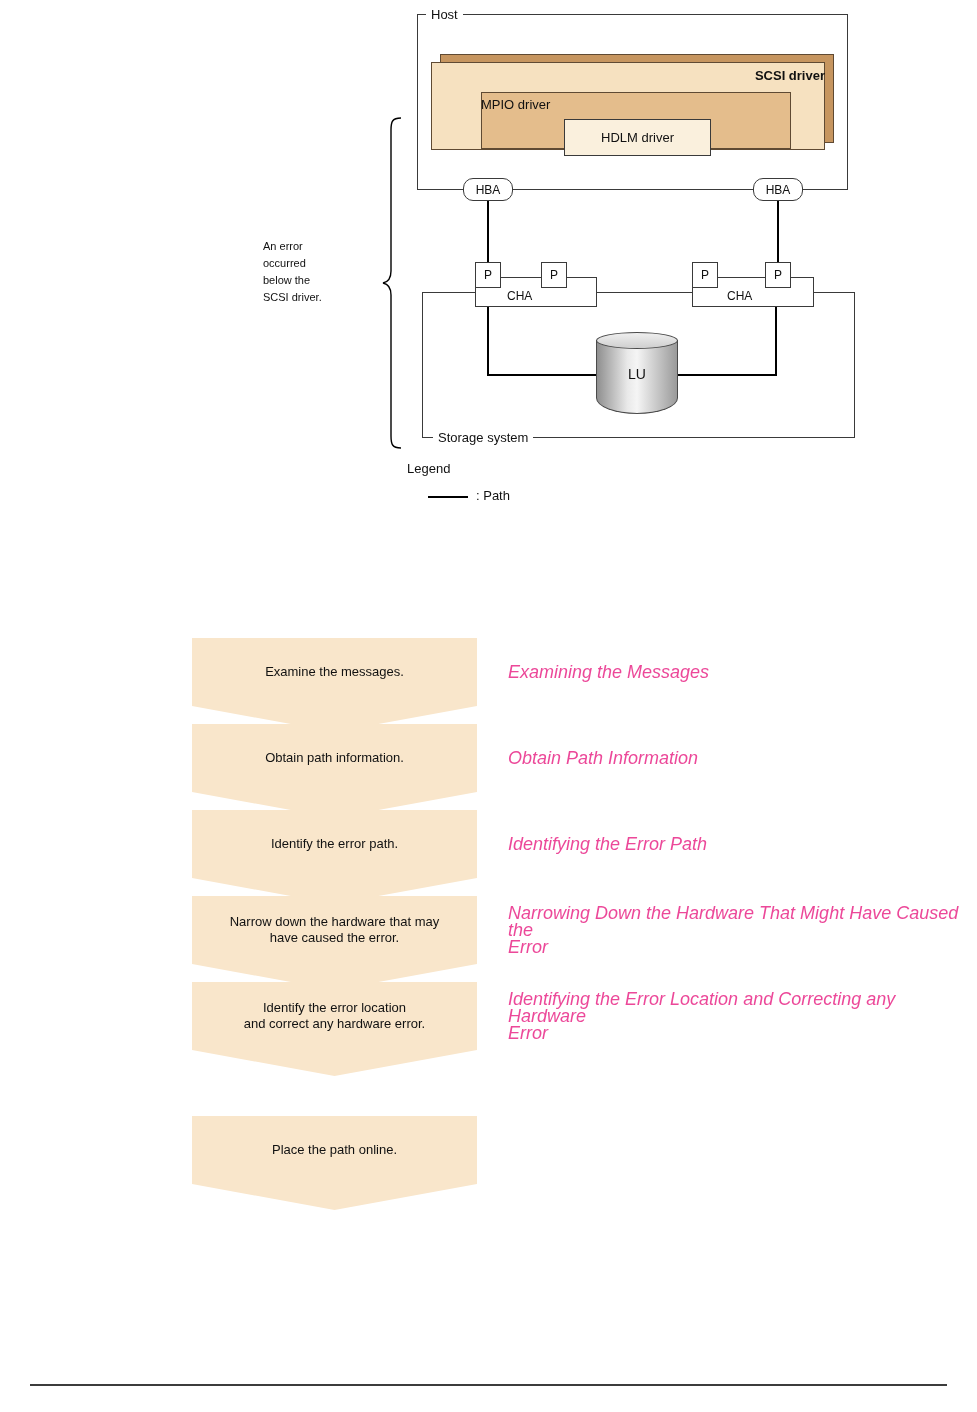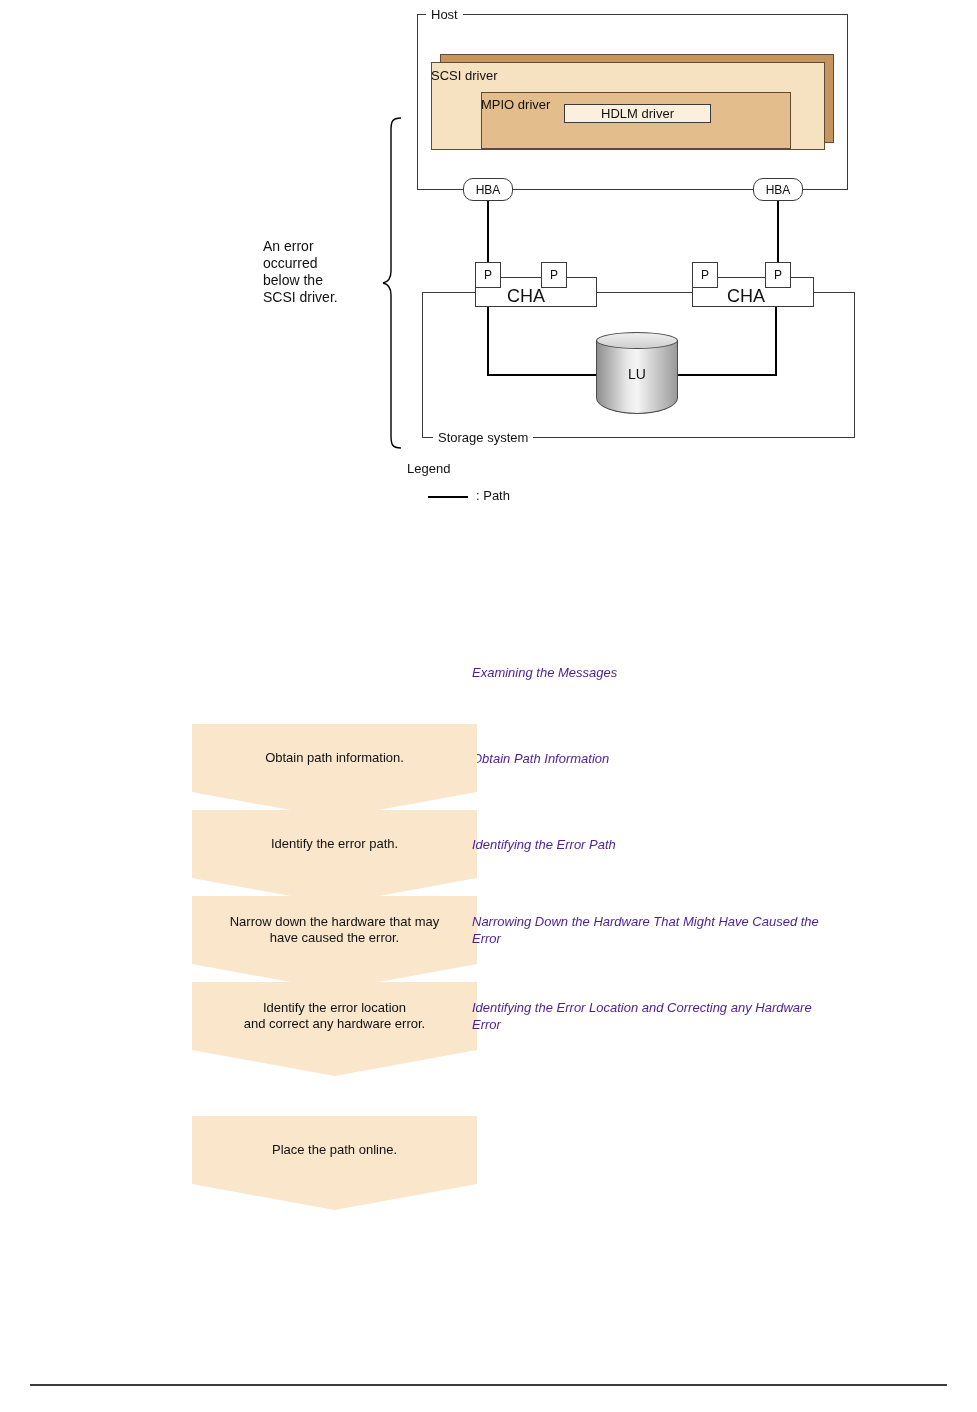--- a/index.html
+++ b/index.html
@@ -11,70 +11,70 @@
 
   
   #host-box { left:417px; top:14px; width:431px; height:176px; border:1px solid #3a3a3a; }
   #storage-box { left:422px; top:292px; width:433px; height:146px; border:1px solid #3a3a3a; }
   #svg-layer { left:0; top:0; }
 
   #scsi-back  { left:440px; top:54px; width:394px; height:89px;
                 background:var(--scsi-depth, #c6955f); border:1px solid #5f4a33; }
   #scsi-front { left:431px; top:62px; width:394px; height:88px;
                 background:var(--scsi-face, #f6e1c0); border:1px solid #5f4a33; }
-  #scsi-label { left:431px; top:68px; width:394px; text-align:left; font-size:13px; }
+  #scsi-label { left:431px; top:68px; width:394px; text-align:right; font-size:13px;font-weight:bold; }
   #mpio-box   { left:481px; top:92px; width:310px; height:57px;
                 background:var(--mpio-fill, #e4bd8c); border:1px solid #5f4a33; }
   #mpio-label { left:481px; top:80px; width:310px; font-size:13px;margin-top:17px; }
-  #hdlm-box   { left:564px; top:104px; width:147px; height:19px;
+  #hdlm-box   { left:564px; top:119px; width:147px; height:37px;
                 background:var(--hdlm-fill, #faf0dd); border:1px solid #3a3a3a;
                 display:flex; align-items:center; justify-content:center; font-size:13px; }
 
   .whitebox { background:#fff; border:1px solid #3a3a3a;
               display:flex; align-items:center; justify-content:center; }
   .hba  { top:178px; width:50px; height:23px; font-size:12px;border-radius:10px; }
   #hba-left  { left:463px; }
   #hba-right { left:753px; }
   .pbox { top:262px; width:26px; height:26px; font-size:12px; }
   .cha  { top:277px; width:122px; height:30px; background:#fff; border:1px solid #3a3a3a; }
   #cha-left  { left:475px; }
   #cha-right { left:692px; }
-  .cha-label { top:289px; font-size:18px; line-height:14px; }
+  .cha-label { top:289px; font-size:12px; line-height:14px; }
   #cha-left-label  { left:507px; }
   #cha-right-label { left:727px; }
 
   #lu-body  { left:596px; top:340px; width:82px; height:74px;
               background:linear-gradient(90deg,#8f8f8f 0%,#e9e9e9 38%,#f5f5f5 50%,#9a9a9a 100%);
               border:1px solid #4a4a4a; border-top:none;
               border-bottom-left-radius:50% 16px; border-bottom-right-radius:50% 16px; }
   #lu-top   { left:596px; top:332px; width:82px; height:17px;
               background:linear-gradient(180deg,#efefef,#cfcfcf);
               border:1px solid #4a4a4a; border-radius:50%; }
   #lu-label { left:596px; top:366px; width:82px; text-align:center; font-size:14px; }
 
   #host-label    { left:426px; top:7px;  background:#fff; padding:0 5px; font-size:13px; line-height:15px; }
   #storage-label { left:433px; top:430px; background:#fff; padding:0 5px; font-size:13px; line-height:16px; }
 
-  #annotation { left:263px; top:238px; width:118px; font-size:14px; line-height:17px; white-space:pre-line; }
+  #annotation { left:263px; top:238px; width:118px; font-size:11px; line-height:17px; white-space:pre-line; }
 
   #legend-title      { left:407px; top:461px; font-size:13px; }
   #legend-line       { left:428px; top:496px; width:40px; height:2px; background:#000; }
   #legend-path-label { left:476px; top:488px; font-size:13px; }
 
   
   .flow-step { left:192px; width:285px; height:94px;
                background:var(--flow-fill, #f9e6cb);
                clip-path:polygon(0 0, 100% 0, 100% 72.3%, 50% 100%, 0 72.3%);
                display:flex; align-items:center; justify-content:center;
                padding-bottom:26px; text-align:center;
                font-size:13px; line-height:16px; white-space:pre-line; }
-  .flow-ref  { left:472px; width:460px; height:68px;
+  .flow-ref  { left:508px; width:460px; height:68px;
                display:flex; align-items:center;
-               font-size:13px; font-style:italic; line-height:17px;
-               white-space:pre-line; color:#4c1d95; }
+               font-size:18px; font-style:italic; line-height:17px;
+               white-space:pre-line; color:#ec4899; }
 
   #footer-rule { left:30px; top:1384px; width:917px; height:2px; background:#3c3c3c; }
 </style>
 </head>
 <body>
 
 <div id="page">
 
   <div id="host-box" class="abs"></div>
   <div id="storage-box" class="abs"></div>
@@ -115,20 +115,21 @@
 
   <div id="annotation" class="abs">An error
 occurred
 below the
 SCSI driver.</div>
 
   <div id="legend-title" class="abs">Legend</div>
   <div id="legend-line" class="abs"></div>
   <div id="legend-path-label" class="abs">: Path</div>
 
+  <div class="abs flow-step" style="top:638px">Examine the messages.</div>
   <div class="abs flow-ref" style="top:638px">Examining the Messages</div>
 
   <div class="abs flow-ref" style="top:724px">Obtain Path Information</div>
   <div class="abs flow-step" style="top:724px">Obtain path information.</div>
 
   <div class="abs flow-step" style="top:810px">Identify the error path.</div>
   <div class="abs flow-ref" style="top:810px">Identifying the Error Path</div>
 
   <div class="abs flow-step" style="top:896px">Narrow down the hardware that may
 have caused the error.</div>

